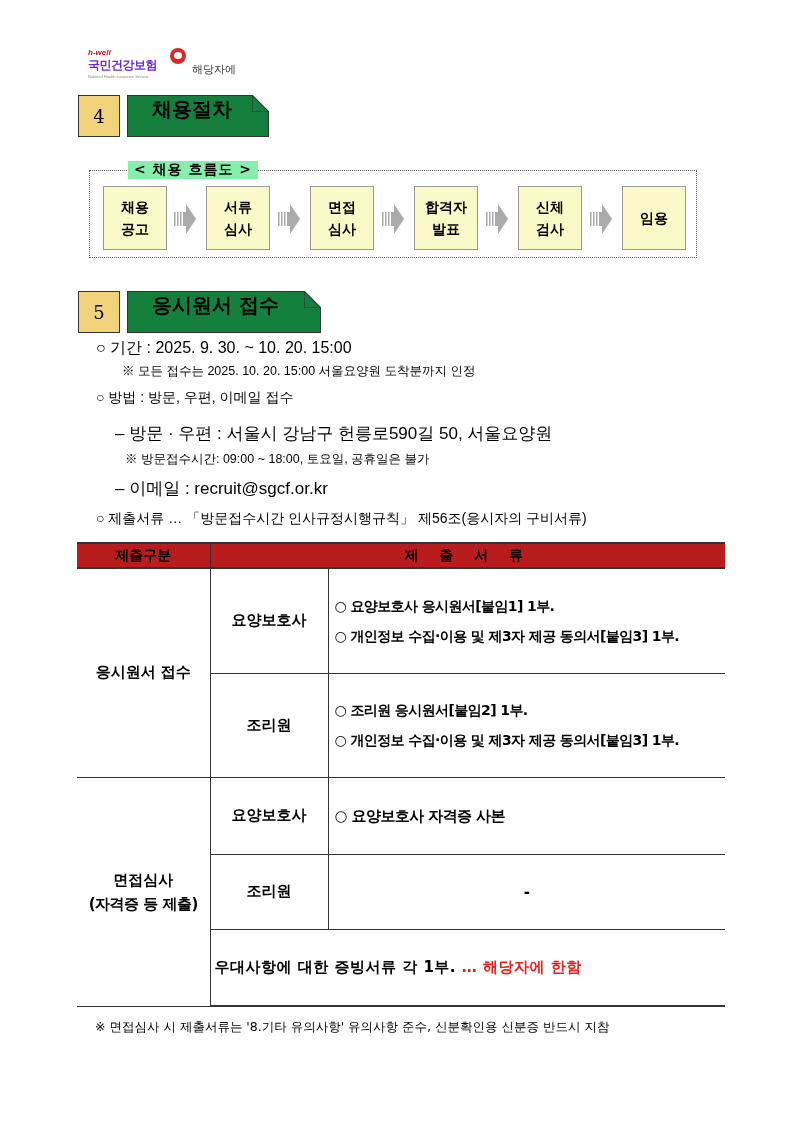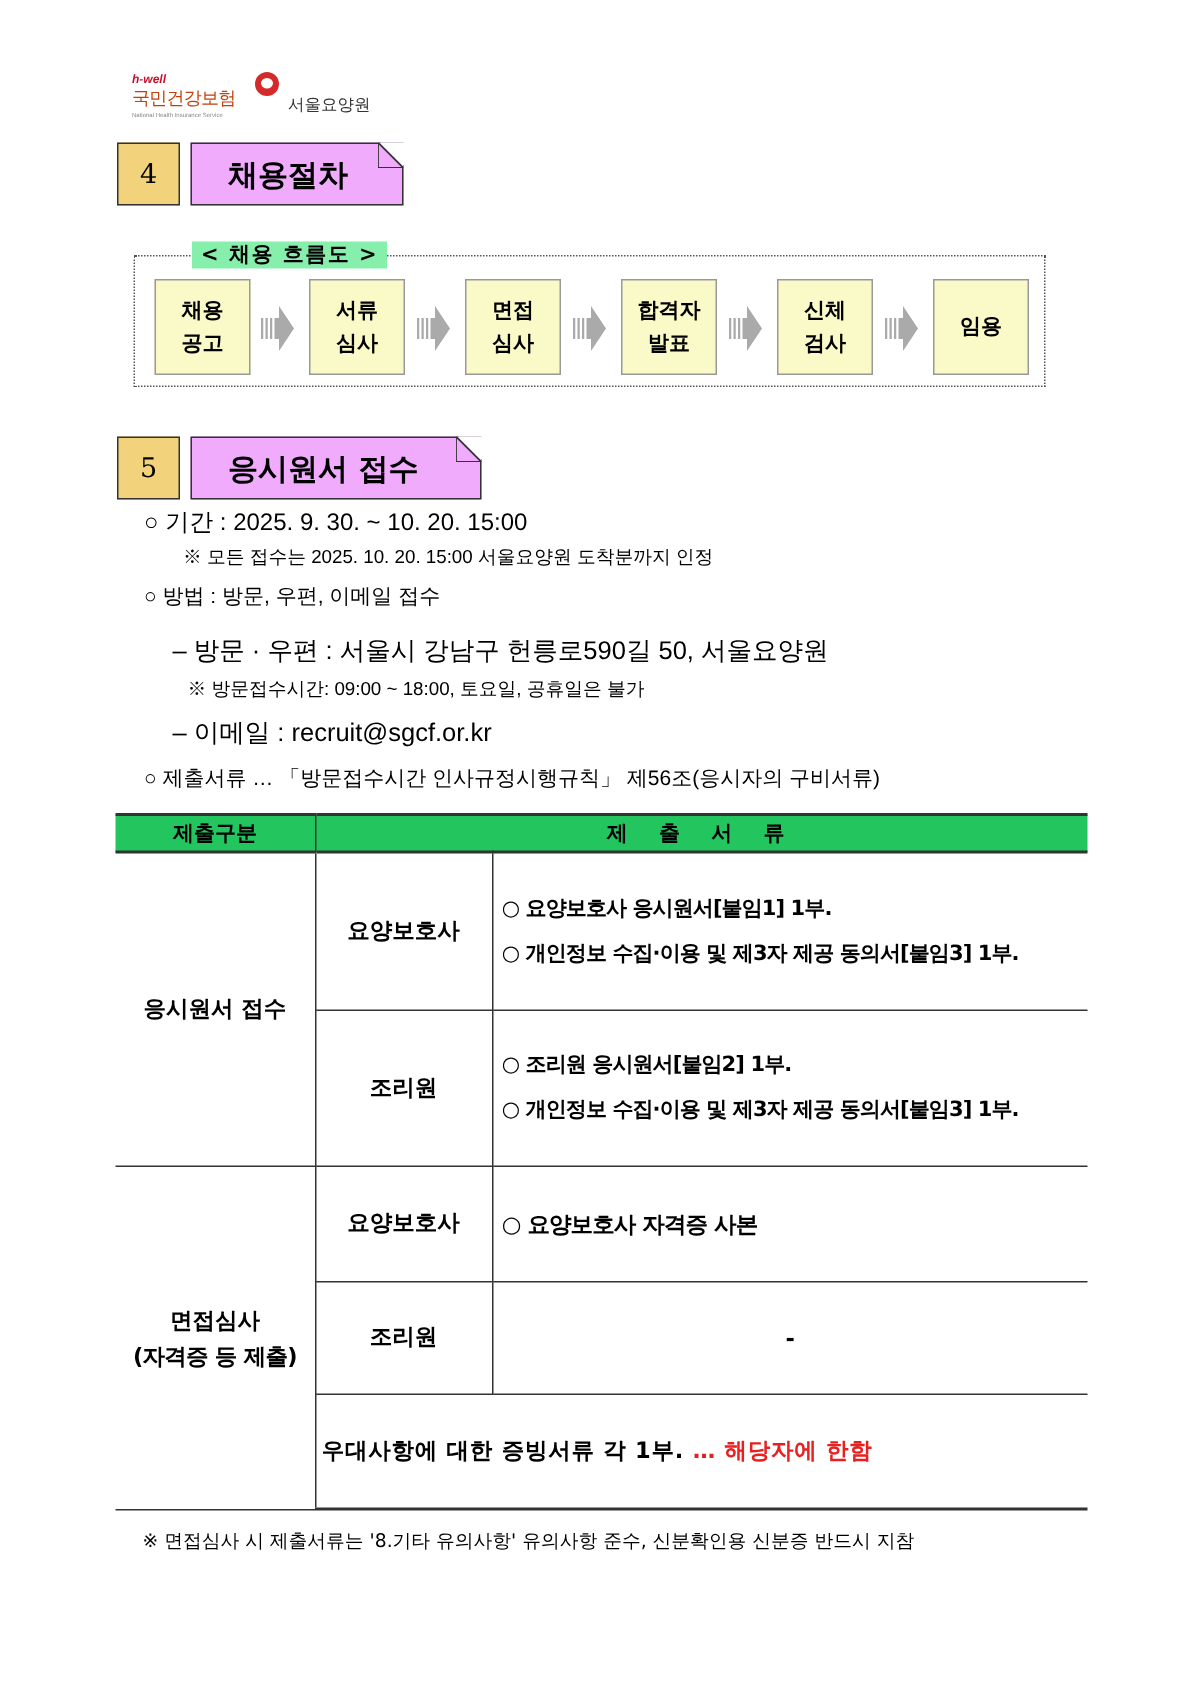--- a/index.html
+++ b/index.html
@@ -1,62 +1,62 @@
 <!DOCTYPE html>
 <html><head>
 <meta charset="utf-8">
 <style>
   * { box-sizing: border-box; margin: 0; padding: 0; }
   html, body { width: 793px; height: 1121px; background: #ffffff; }
   body { position: relative; font-family: "DejaVu Sans", sans-serif; color: #000; overflow: hidden; }
 
   .logo { position: absolute; left: 88px; top: 48px; height: 36px; width: 200px; }
   .logo-hwell { position: absolute; left: 0; top: 0; font-size: 8px; font-style: italic; font-weight: bold; color: #c8102e; font-family: "Liberation Sans", sans-serif; }
-  .logo-nhis { position: absolute; left: 0; top: 9px; font-size: 12px; color: #c2410c; font-weight: normal; letter-spacing: -0.5px; }
+  .logo-nhis { position: absolute; left: 0; top: 9px; font-size: 12px; color: #6d28d9; font-weight: bold; letter-spacing: -0.5px; }
   .logo-sub { position: absolute; left: 0; top: 26px; font-size: 4px; color: #888; font-family: "Liberation Sans", sans-serif; }
   .logo-heart { position: absolute; left: 82px; top: 0; width: 16px; height: 16px; border-radius: 50%; background: #d42a2a; }
   .logo-heart::after { content: ""; position: absolute; left: 4px; top: 4px; width: 8px; height: 7px; background: #fff; border-radius: 50% 50% 50% 50%; }
   .logo-org { position: absolute; left: 104px; top: 14px; font-size: 11px; color: #333; }
 
   .sec-num { position: absolute; width: 42px; height: 42px; background: #f2d27a; border: 1.5px solid #333; font-family: "DejaVu Serif", serif; font-size: 18px; display: flex; align-items: center; justify-content: center; }
-  .sec-title { position: absolute; height: 42px; border: 1.5px solid #333; background: #f0abfc; font-size: 20px; font-weight: bold; display: flex; align-items: center; padding-left: 24px; }
+  .sec-title { position: absolute; height: 42px; border: 1.5px solid #333; background: #15803d; font-size: 20px; font-weight: bold; display: flex; align-items: flex-start; padding-left: 24px; }
   .sec-title::after { content: ""; position: absolute; right: -1.5px; top: -1.5px; width: 16px; height: 16px; background: linear-gradient(225deg, #fff 50%, transparent 50%); }
   .fold { position: absolute; right: -1px; top: -1px; width: 17px; height: 17px; }
 
   .flow-box { position: absolute; left: 89px; top: 170px; width: 608px; height: 88px; border: 1.5px dotted #555; }
   .flow-label { position: absolute; left: 128px; top: 161px; background: #86efac; padding: 0 6px; font-size: 14px; font-weight: bold; letter-spacing: 1px; }
   .step { position: absolute; top: 186px; width: 64px; height: 64px; background: #fafac8; border: 1px solid #999; font-size: 14px; font-weight: bold; display: flex; align-items: center; justify-content: center; text-align: center; line-height: 22px; white-space: pre-line; }
   .arrow { position: absolute; top: 204px; width: 22px; height: 30px; }
 
   .line { position: absolute; white-space: nowrap; }
   .serif { font-family: Liberation Sans, sans-serif; }
   .b1 { font-size: 16px; }
   .note { font-size: 12.5px; }
 
   table.docs { position: absolute; left: 77px; top: 542px; width: 648px; border-collapse: collapse; }
   table.docs td, table.docs th { border: 1px solid #333; font-weight: bold; }
-  table.docs th { background: #22c55e; height: 25px; font-size: 14px; border-top: 2px solid #333; border-bottom: 2.5px solid #333; }
+  table.docs th { background: #b91c1c; height: 25px; font-size: 14px; border-top: 2px solid #333; border-bottom: 2.5px solid #333; }
   table.docs td.cat { text-align: center; font-size: 15px; border-left: none; border-right: 1.5px solid #333; }
   table.docs td.role { text-align: center; font-size: 15px; width: 118px; }
   table.docs td.docs-cell { font-size: 14px; padding-left: 6px; border-right: none; }
   table.docs td.docs-center { text-align: center; font-size: 15px; border-right: none; }
   table.docs tr.last td { border-bottom: 2.5px solid #333; }
   .doc-line { display: block; line-height: 30px; white-space: nowrap; letter-spacing: -0.6px; }
   .red { color: #e82020; }
   .footnote { position: absolute; left: 95px; top: 1019px; font-size: 12.5px; white-space: nowrap; }
 </style>
 </head>
 <body>
 
 <div class="logo">
   <span class="logo-hwell">h-well</span>
   <span class="logo-nhis">국민건강보험</span>
   <span class="logo-sub">National Health Insurance Service</span>
   <span class="logo-heart"></span>
-  <span class="logo-org">서울요양원</span>
+  <span class="logo-org">해당자에</span>
 </div>
 
 <div class="sec-num" style="left:78px;top:95px;">4</div>
 <div class="sec-title" style="left:127px;top:95px;width:142px;">
   <span>채용절차</span>
   <svg class="fold" viewBox="0 0 17 17">
       <polygon points="0,0 17,17 17,0" fill="#fff"></polygon>
       <polyline points="0,0 0,17 17,17" fill="none" stroke="#333" stroke-width="1.2"></polyline>
       <line x1="0" y1="0" x2="17" y2="17" stroke="#333" stroke-width="1.2"></line>
     </svg>

